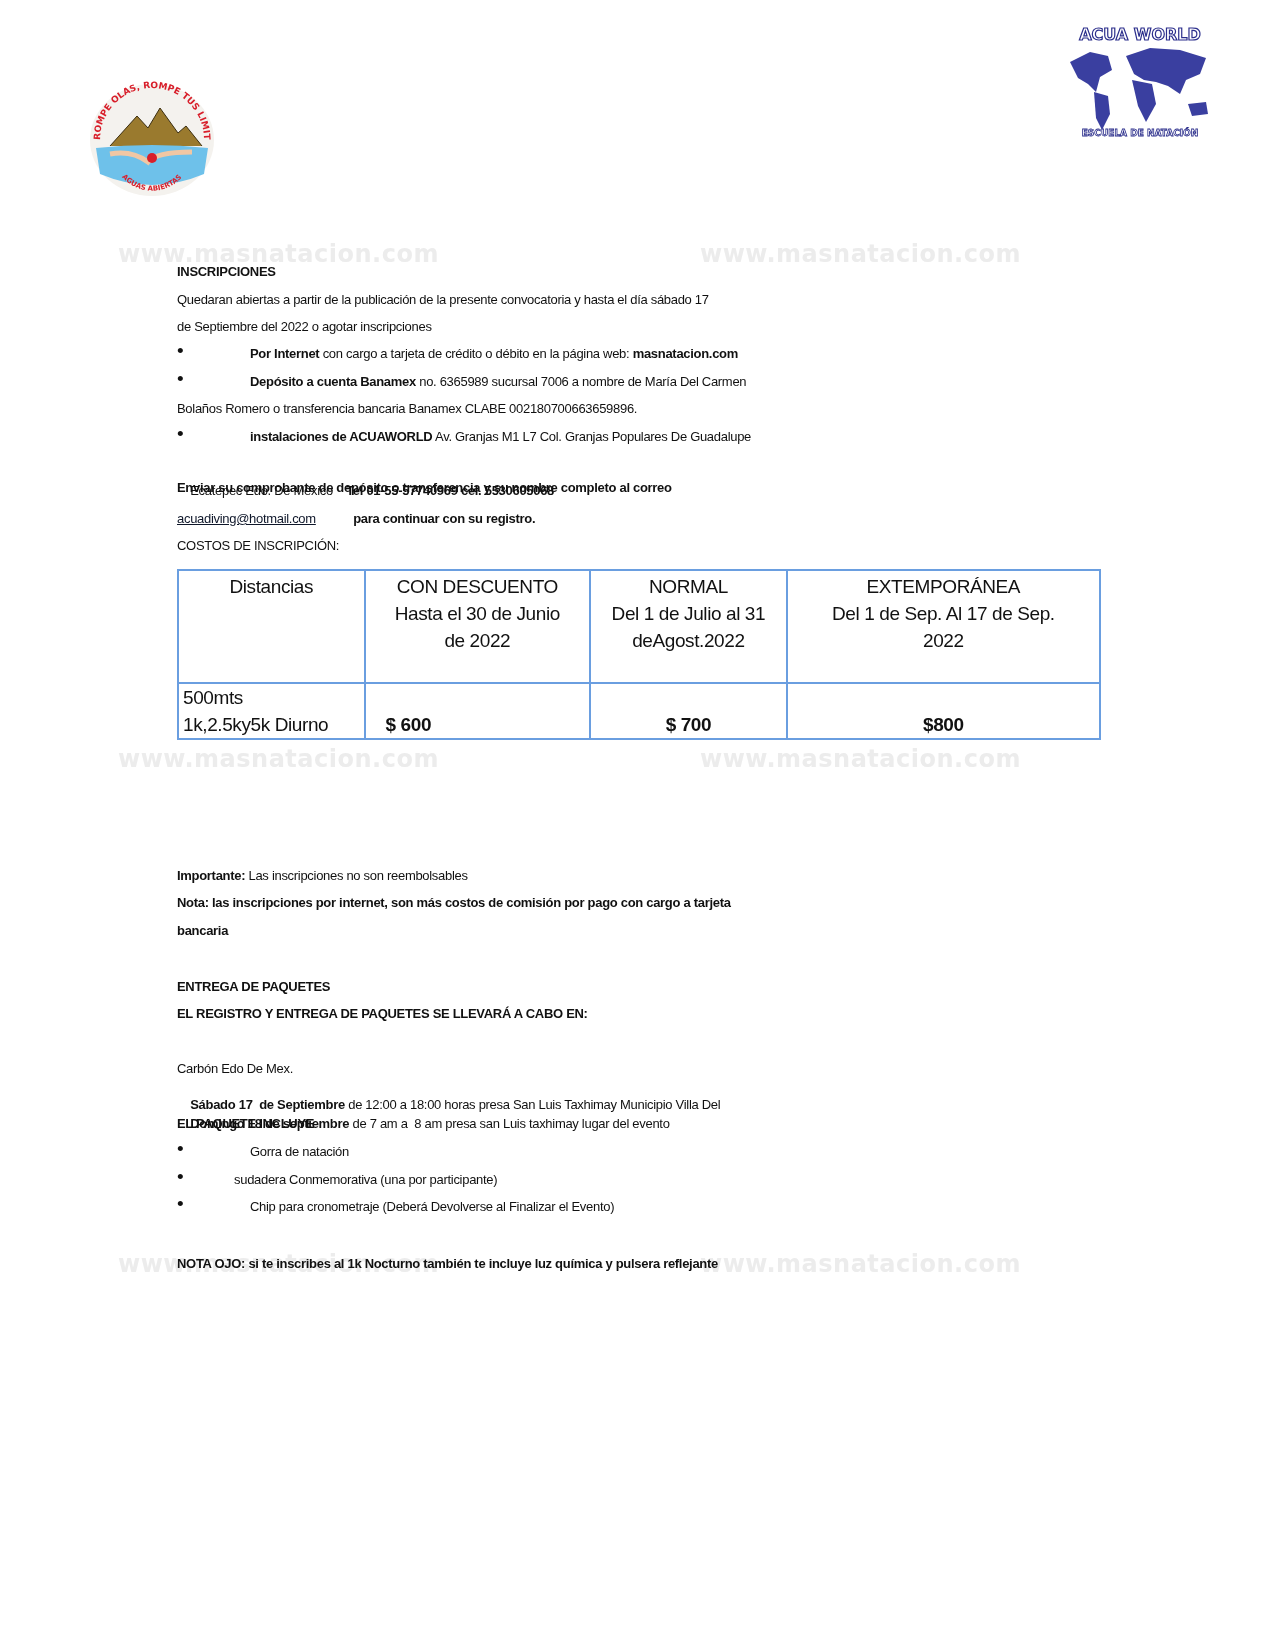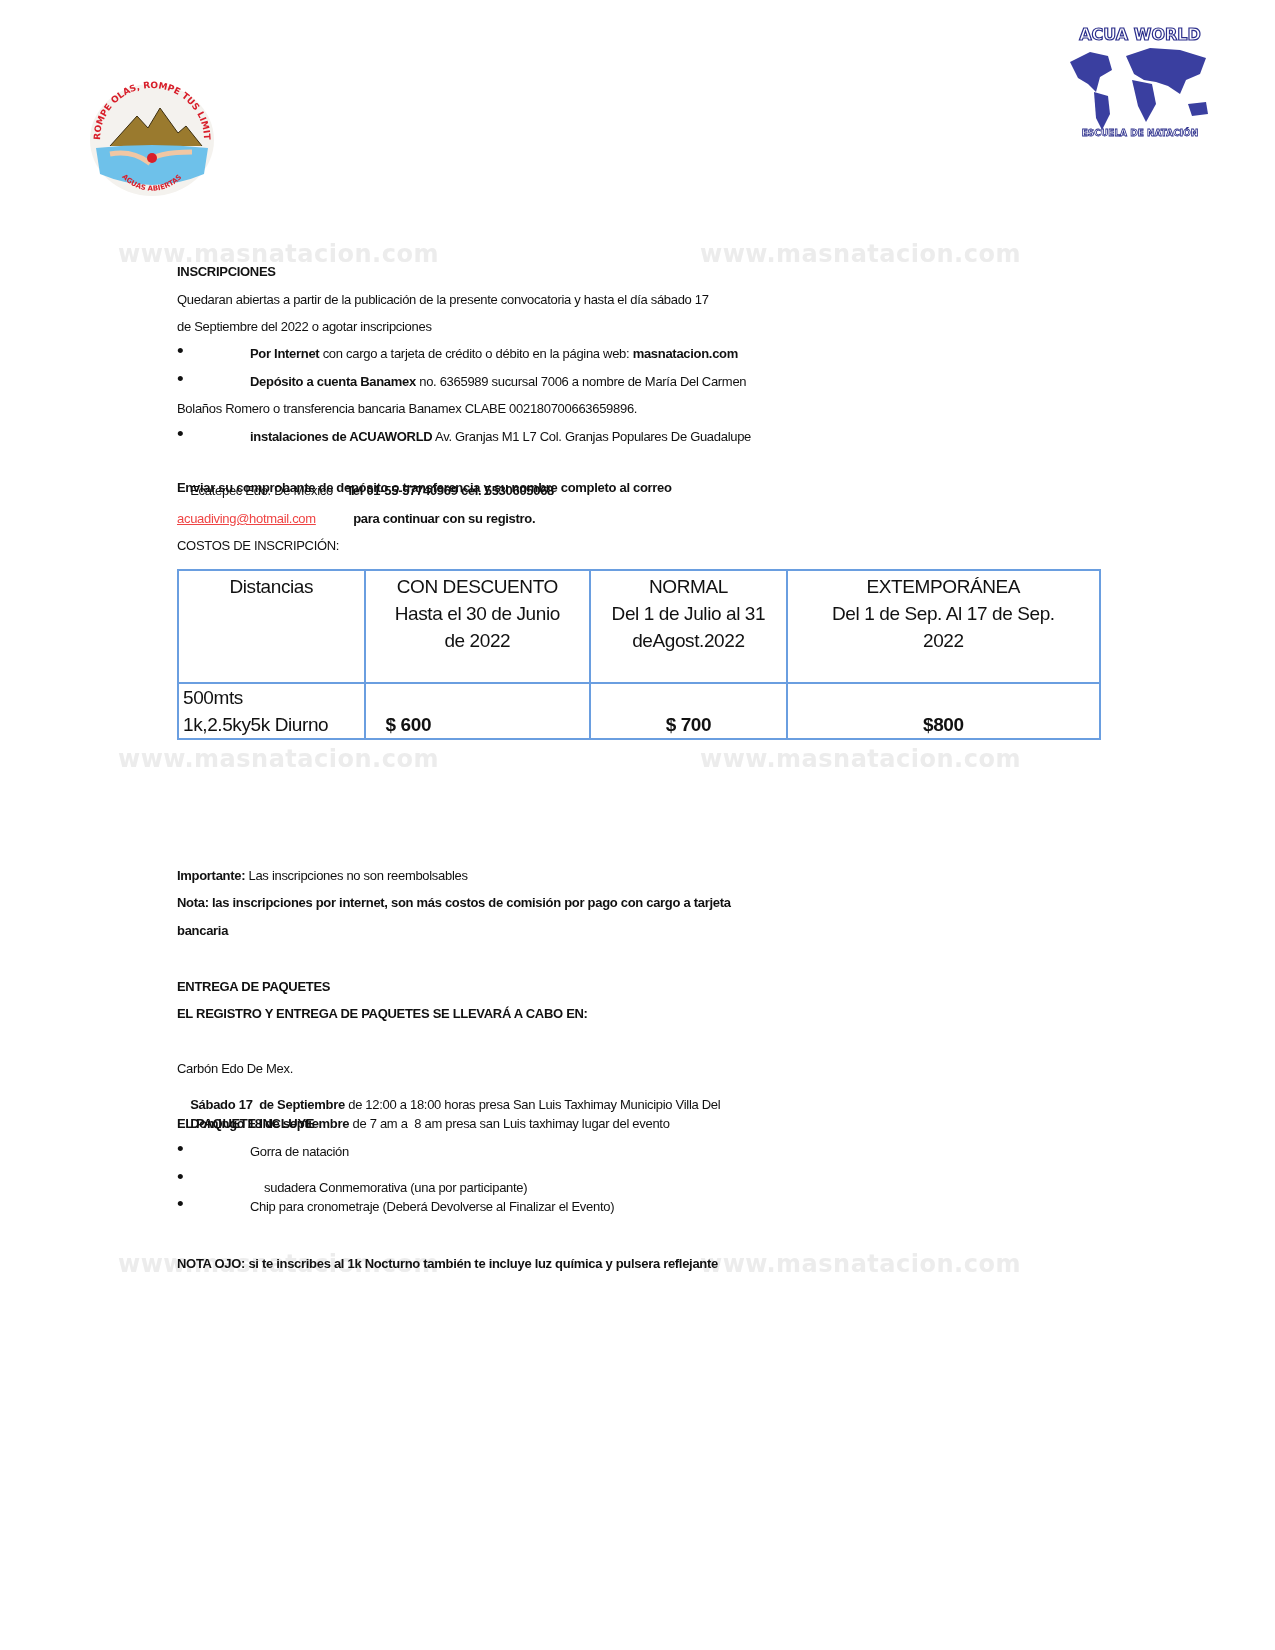--- a/index.html
+++ b/index.html
@@ -5,21 +5,21 @@
   html, body { margin:0; padding:0; background:#ffffff; }
   body { width:1275px; height:1650px; position:relative; overflow:hidden;
          font-family:"Liberation Sans", sans-serif; color:#111; }
   .line { position:absolute; left:177px; font-size:13px; line-height:27px; white-space:nowrap;
           font-family:"Liberation Sans Narrow","Liberation Sans", sans-serif; letter-spacing:-0.3px; }
   b, .bold { font-weight:bold; }
   .watermark { position:absolute; font-size:24px; font-weight:bold; color:#ececec;
                letter-spacing:0.5px; font-family:"DejaVu Sans", sans-serif; z-index:0; }
   .content { position:relative; z-index:1; }
   .bullet { position:absolute; left:177px; font-size:19px; }
-  .link { color:#ef4444; text-decoration:underline; }
+  .link { color:#0f172a; text-decoration:underline; }
   
   table.costs { position:absolute; left:177px; top:569px; width:924px; border-collapse:collapse;
                 font-size:19px; font-family:"Liberation Sans", sans-serif; letter-spacing:-0.4px; z-index:1; }
   table.costs td { border:2px solid #6a9ee0; text-align:center; vertical-align:top; padding:0 4px; line-height:27px; }
   tr.hdr td { height:109px; padding-top:2px; }
   tr.shade td { background: repeating-linear-gradient(135deg, #dce9fa 0 2px, #f1f6fd 2px 4px); }
   tr.r1 td { height:29px; vertical-align:middle; }
   tr.r2 td { height:53px; vertical-align:bottom; }
   tr.r3 td { height:55px; }
   .price { font-weight:bold; }
@@ -152,18 +152,18 @@
   </div>
   <div class="line" style="top:1055px;">Carbón Edo De Mex.</div>
   <div class="line" style="top:1083px; white-space:pre;">
     <b>Domingo 18 de septiembre</b><span> de 7 am a  8 am presa san Luis taxhimay lugar del evento</span>
   </div>
   <div class="line bold" style="top:1110px;">EL PAQUETE INCLUYE</div>
 
   <div class="bullet" style="top:1138px;">•</div>
   <div class="line" style="top:1138px; left:250px;">Gorra de natación</div>
   <div class="bullet" style="top:1166px;">•</div>
-  <div class="line" style="top:1166px; left:264px;margin-top:8px;">sudadera Conmemorativa (una por participante)</div>
+  <div class="line" style="top:1166px; left:234px;">sudadera Conmemorativa (una por participante)</div>
   <div class="bullet" style="top:1193px;">•</div>
   <div class="line" style="top:1193px; left:250px;">Chip para cronometraje (Deberá Devolverse al Finalizar el Evento)</div>
 
   <div class="line bold" style="top:1250px;">NOTA OJO: si te inscribes al 1k Nocturno también te incluye luz química y pulsera reflejante</div>
 </div>
 
 </body></html>

